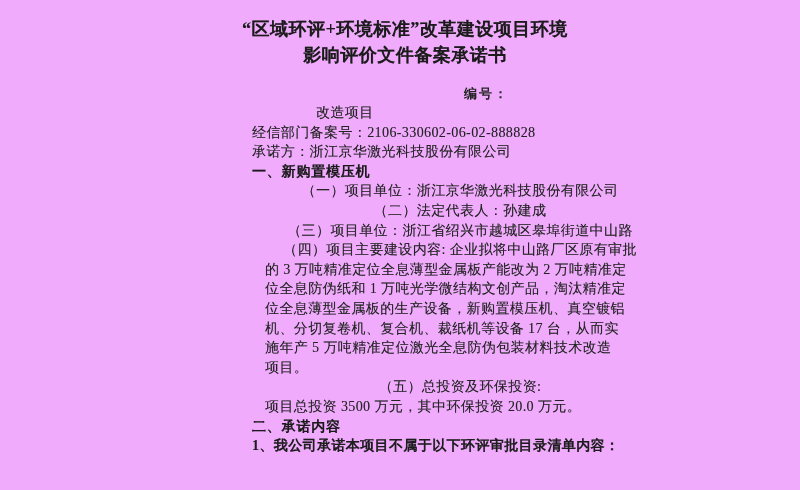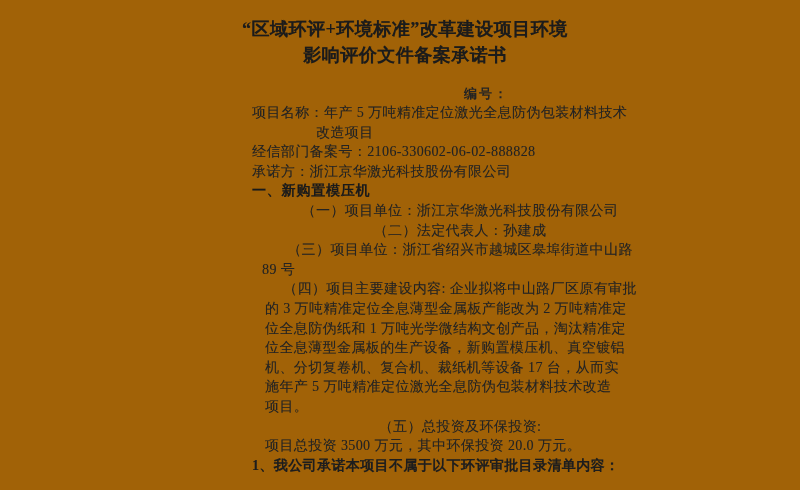--- a/index.html
+++ b/index.html
@@ -4,21 +4,21 @@
 <style>
   html, body {
     margin: 0;
     padding: 0;
     background: #ffffff;
   }
   .canvas {
     position: relative;
     width: 800px;
     height: 490px;
-    background: #a16207;
+    background: #f0abfc;
     overflow: hidden;
     font-family: "Liberation Serif", "DejaVu Serif", serif;
     color: #1f1f1f;
   }
   .doc-title {
     position: absolute;
     left: 225px;
     top: 16px;
     width: 360px;
     text-align: center;
@@ -75,34 +75,33 @@
 <div class="canvas">
 
   <div class="doc-title">
     <div>“区域环评+环境标准”改革建设项目环境</div>
     <div>影响评价文件备案承诺书</div>
   </div>
 
   <div class="doc-number">编号：</div>
 
   <div class="doc-body">
-    <p class="ln">项目名称：年产 5 万吨精准定位激光全息防伪包装材料技术</p>
     <p class="ln hang">改造项目</p>
     <p class="ln">经信部门备案号：2106-330602-06-02-888828</p>
     <p class="ln">承诺方：浙江京华激光科技股份有限公司</p>
     <p class="ln b">一、新购置模压机</p>
     <p class="ln sub">（一）项目单位：浙江京华激光科技股份有限公司</p>
     <p class="ln sub">（二）法定代表人：孙建成</p>
     <p class="ln sub">（三）项目单位：浙江省绍兴市越城区皋埠街道中山路</p>
-    <p class="ln ind-s">89 号</p>
     <p class="ln sub">（四）项目主要建设内容: 企业拟将中山路厂区原有审批</p>
     <p class="ln cont">的 3 万吨精准定位全息薄型金属板产能改为 2 万吨精准定</p>
     <p class="ln cont">位全息防伪纸和 1 万吨光学微结构文创产品，淘汰精准定</p>
     <p class="ln cont">位全息薄型金属板的生产设备，新购置模压机、真空镀铝</p>
     <p class="ln cont">机、分切复卷机、复合机、裁纸机等设备 17 台，从而实</p>
     <p class="ln cont">施年产 5 万吨精准定位激光全息防伪包装材料技术改造</p>
     <p class="ln cont">项目。</p>
     <p class="ln sub">（五）总投资及环保投资:</p>
     <p class="ln cont">项目总投资 3500 万元，其中环保投资 20.0 万元。</p>
+    <p class="ln b">二、承诺内容</p>
     <p class="ln b2">1、我公司承诺本项目不属于以下环评审批目录清单内容：</p>
   </div>
 
 </div>
 
 </body></html>

